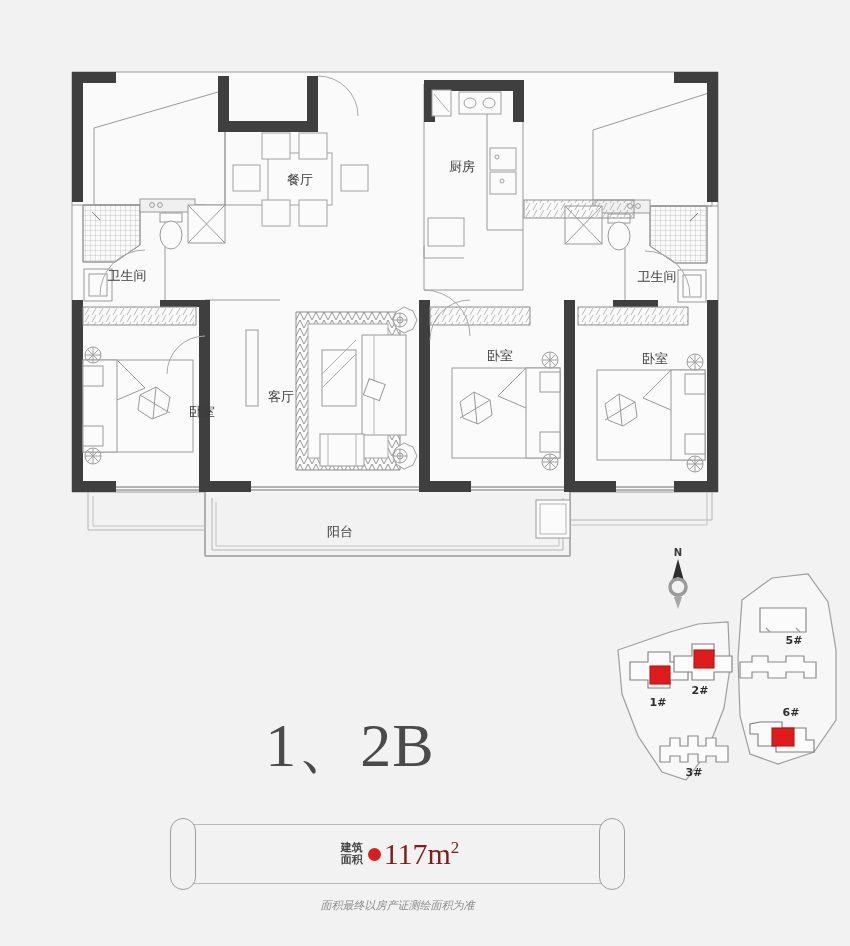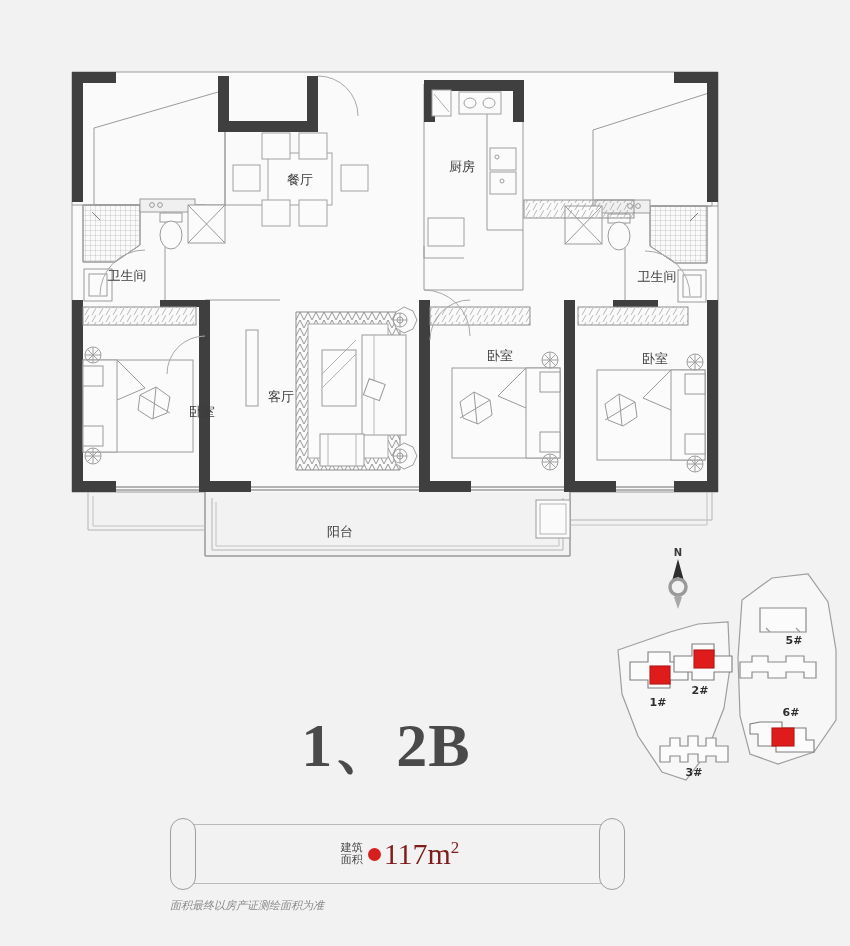--- a/index.html
+++ b/index.html
@@ -25,22 +25,21 @@
     position: absolute;
     left: 0;
     top: 714px;
     width: 700px;
     text-align: center;
     font-family: "Liberation Serif", "DejaVu Serif", serif;
     font-size: 62px;
     line-height: 1;
     letter-spacing: 1px;
     color: #4a4a4a;
-    font-weight: 700;
-    padding-left: 36px;
+    font-weight: 400;
   }
 
   
   #area-banner {
     position: absolute;
     left: 170px;
     top: 818px;
     width: 455px;
     height: 72px;
   }
@@ -104,20 +103,21 @@
     color: #333;
     margin-left: 9px;
     letter-spacing: 1px;
     line-height: 1;
   }
   #area-note {
     position: absolute;
     left: 170px;
     top: 898px;
     width: 455px;
+    text-align: center;
     font-size: 11px;
     color: #8a8a8a;
     font-family: "DejaVu Sans", "Liberation Sans", sans-serif;
     font-style: italic;
   }
 
   
   #site-map { position: absolute; left: 600px; top: 540px; width: 250px; height: 270px; }
   #compass { position: absolute; left: 658px; top: 545px; width: 40px; height: 65px; }
 
@@ -454,21 +454,21 @@
 </svg>
 </div>
 
 <div id="plan-title">1、2B</div>
 
 <div id="area-banner">
   <div class="scroll-frame"></div>
   <div class="scroll-end left"></div>
   <div class="scroll-end right"></div>
   <div class="banner-inner">
-    <span style="display: inline-flex; flex-direction: column; line-height: 1.08; font-size: 11px; margin-right: 2px;">
+    <span style="display: inline-flex; flex-direction: column; line-height: 1.08; font-size: 11px; margin-right: 2px; font-weight: bold;">
         <span class="area-label">建筑</span>
         <span class="area-label">面积</span>
       </span>
 
     <span class="area-dot"></span>
     <span class="area-value"><span>117m</span><sup>2</sup></span>
   </div>
 </div>
 
 <div id="area-note">面积最终以房产证测绘面积为准</div>

